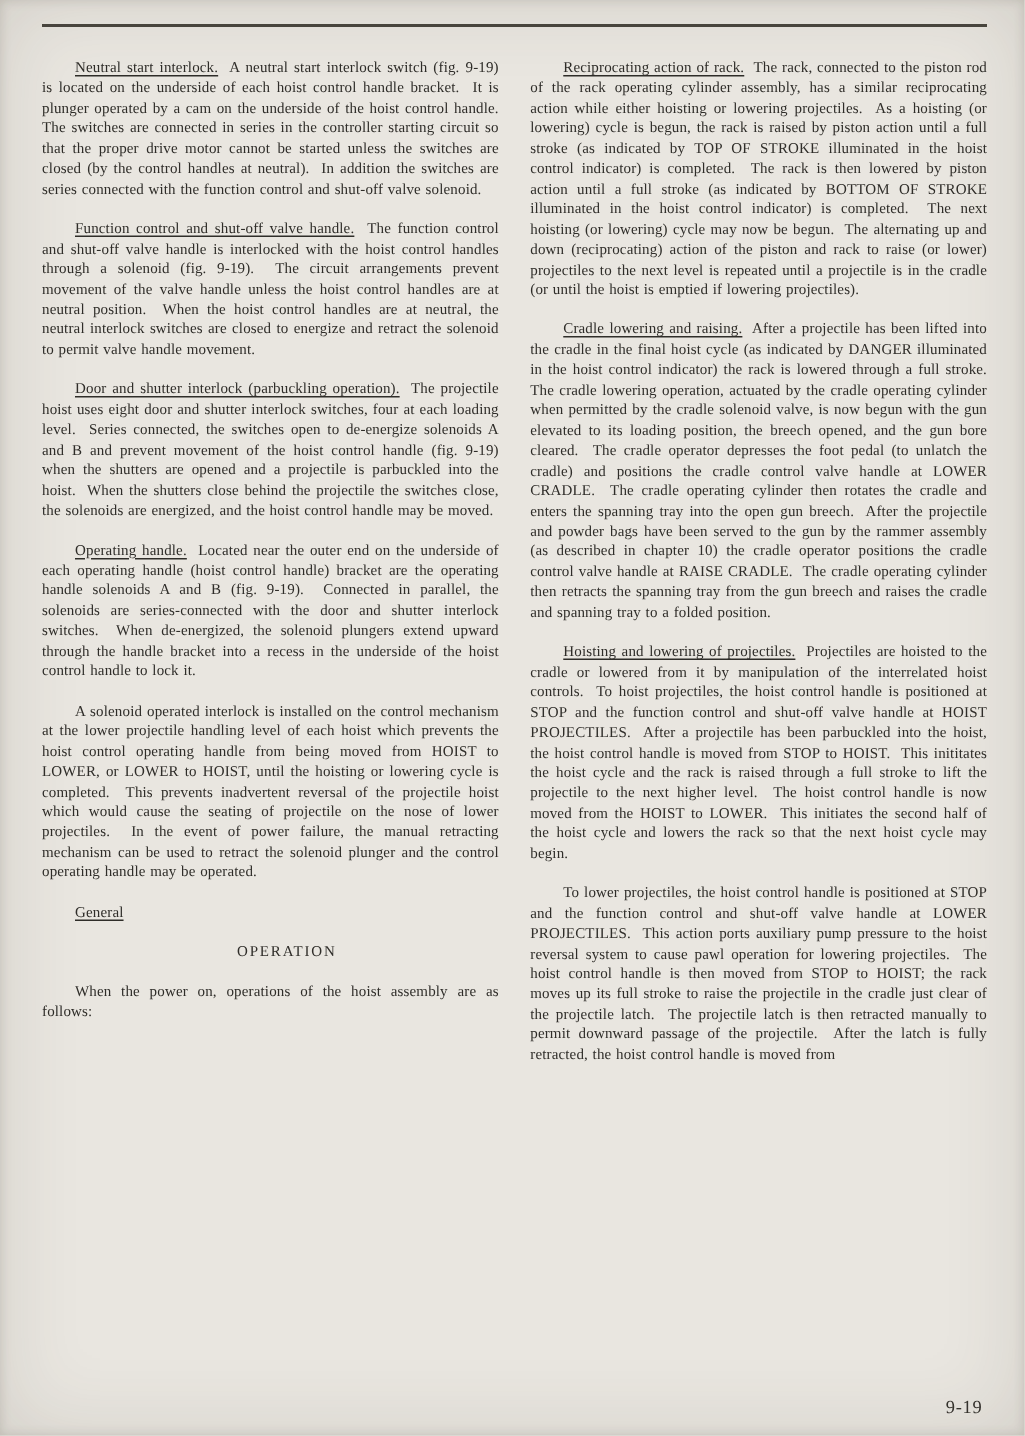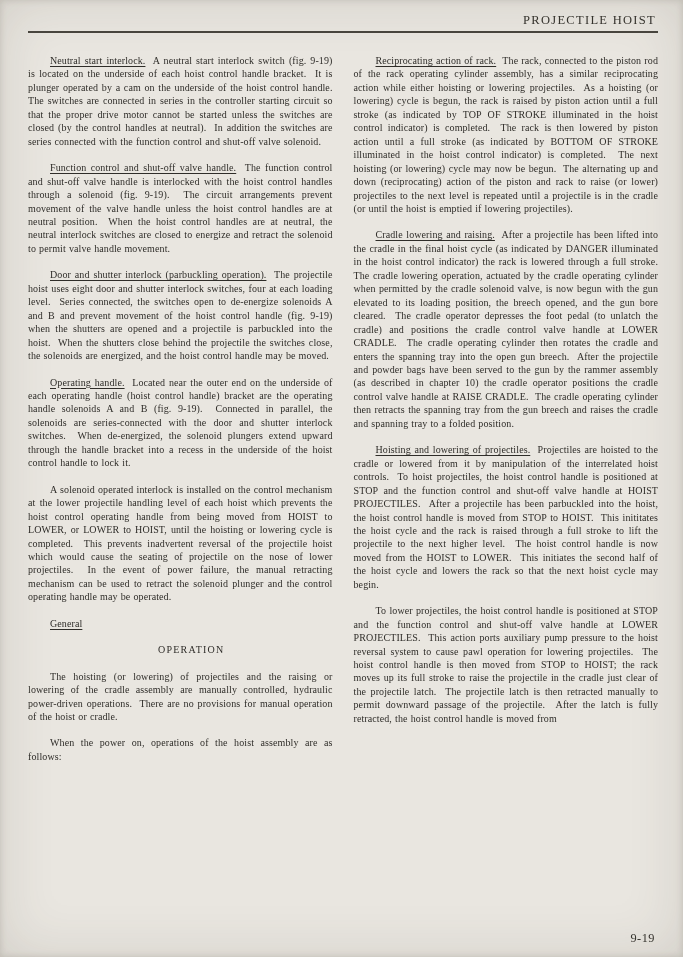--- a/index.html
+++ b/index.html
@@ -79,42 +79,40 @@
     color: #34322d;
     margin-top: 40px;
   }
 </style>
 </head>
 <body>
 
 <div class="page">
 
   <div class="header">
-    <div class="header-title">PROJECTILE HOIST</div>
     <div class="header-rule"></div>
   </div>
 
   <div class="columns">
 
     <div class="col">
       <p class="para"><span class="lead">Neutral start interlock.</span><span>  A neutral start interlock switch (fig. 9-19) is located on the underside of each hoist control handle bracket.  It is plunger operated by a cam on the underside of the hoist control handle.  The switches are connected in series in the controller starting circuit so that the proper drive motor cannot be started unless the switches are closed (by the control handles at neutral).  In addition the switches are series connected with the function control and shut-off valve solenoid.</span></p>
 
       <p class="para"><span class="lead">Function control and shut-off valve handle.</span><span>  The function control and shut-off valve handle is interlocked with the hoist control handles through a solenoid (fig. 9-19).  The circuit arrangements prevent movement of the valve handle unless the hoist control handles are at neutral position.  When the hoist control handles are at neutral, the neutral interlock switches are closed to energize and retract the solenoid to permit valve handle movement.</span></p>
 
       <p class="para"><span class="lead">Door and shutter interlock (parbuckling operation).</span><span>  The projectile hoist uses eight door and shutter interlock switches, four at each loading level.  Series connected, the switches open to de-energize solenoids A and B and prevent movement of the hoist control handle (fig. 9-19) when the shutters are opened and a projectile is parbuckled into the hoist.  When the shutters close behind the projectile the switches close, the solenoids are energized, and the hoist control handle may be moved.</span></p>
 
       <p class="para"><span class="lead">Operating handle.</span><span>  Located near the outer end on the underside of each operating handle (hoist control handle) bracket are the operating handle solenoids A and B (fig. 9-19).  Connected in parallel, the solenoids are series-connected with the door and shutter interlock switches.  When de-energized, the solenoid plungers extend upward through the handle bracket into a recess in the underside of the hoist control handle to lock it.</span></p>
 
       <p class="para"><span>A solenoid operated interlock is installed on the control mechanism at the lower projectile handling level of each hoist which prevents the hoist control operating handle from being moved from HOIST to LOWER, or LOWER to HOIST, until the hoisting or lowering cycle is completed.  This prevents inadvertent reversal of the projectile hoist which would cause the seating of projectile on the nose of lower projectiles.  In the event of power failure, the manual retracting mechanism can be used to retract the solenoid plunger and the control operating handle may be operated.</span></p>
 
       <p class="para sub-head"><span>General</span></p>
 
       <p class="para sec-head">OPERATION</p>
 
-      <p class="para"><span>The hoisting (or lowering) of projectiles and the raising or lowering of the cradle assembly are manually controlled, hydraulic power-driven operations.  There are no provisions for manual operation of the hoist or cradle.</span></p>
 
       <p class="para"><span>When the power on, operations of the hoist assembly are as follows:</span></p>
     </div>
 
     <div class="col">
       <p class="para"><span class="lead">Reciprocating action of rack.</span><span>  The rack, connected to the piston rod of the rack operating cylinder assembly, has a similar reciprocating action while either hoisting or lowering projectiles.  As a hoisting (or lowering) cycle is begun, the rack is raised by piston action until a full stroke (as indicated by TOP OF STROKE illuminated in the hoist control indicator) is completed.  The rack is then lowered by piston action until a full stroke (as indicated by BOTTOM OF STROKE illuminated in the hoist control indicator) is completed.  The next hoisting (or lowering) cycle may now be begun.  The alternating up and down (reciprocating) action of the piston and rack to raise (or lower) projectiles to the next level is repeated until a projectile is in the cradle (or until the hoist is emptied if lowering projectiles).</span></p>
 
       <p class="para"><span class="lead">Cradle lowering and raising.</span><span>  After a projectile has been lifted into the cradle in the final hoist cycle (as indicated by DANGER illuminated in the hoist control indicator) the rack is lowered through a full stroke.  The cradle lowering operation, actuated by the cradle operating cylinder when permitted by the cradle solenoid valve, is now begun with the gun elevated to its loading position, the breech opened, and the gun bore cleared.  The cradle operator depresses the foot pedal (to unlatch the cradle) and positions the cradle control valve handle at LOWER CRADLE.  The cradle operating cylinder then rotates the cradle and enters the spanning tray into the open gun breech.  After the projectile and powder bags have been served to the gun by the rammer assembly (as described in chapter 10) the cradle operator positions the cradle control valve handle at RAISE CRADLE.  The cradle operating cylinder then retracts the spanning tray from the gun breech and raises the cradle and spanning tray to a folded position.</span></p>
 
       <p class="para"><span class="lead">Hoisting and lowering of projectiles.</span><span>  Projectiles are hoisted to the cradle or lowered from it by manipulation of the interrelated hoist controls.  To hoist projectiles, the hoist control handle is positioned at STOP and the function control and shut-off valve handle at HOIST PROJECTILES.  After a projectile has been parbuckled into the hoist, the hoist control handle is moved from STOP to HOIST.  This inititates the hoist cycle and the rack is raised through a full stroke to lift the projectile to the next higher level.  The hoist control handle is now moved from the HOIST to LOWER.  This initiates the second half of the hoist cycle and lowers the rack so that the next hoist cycle may begin.</span></p>

